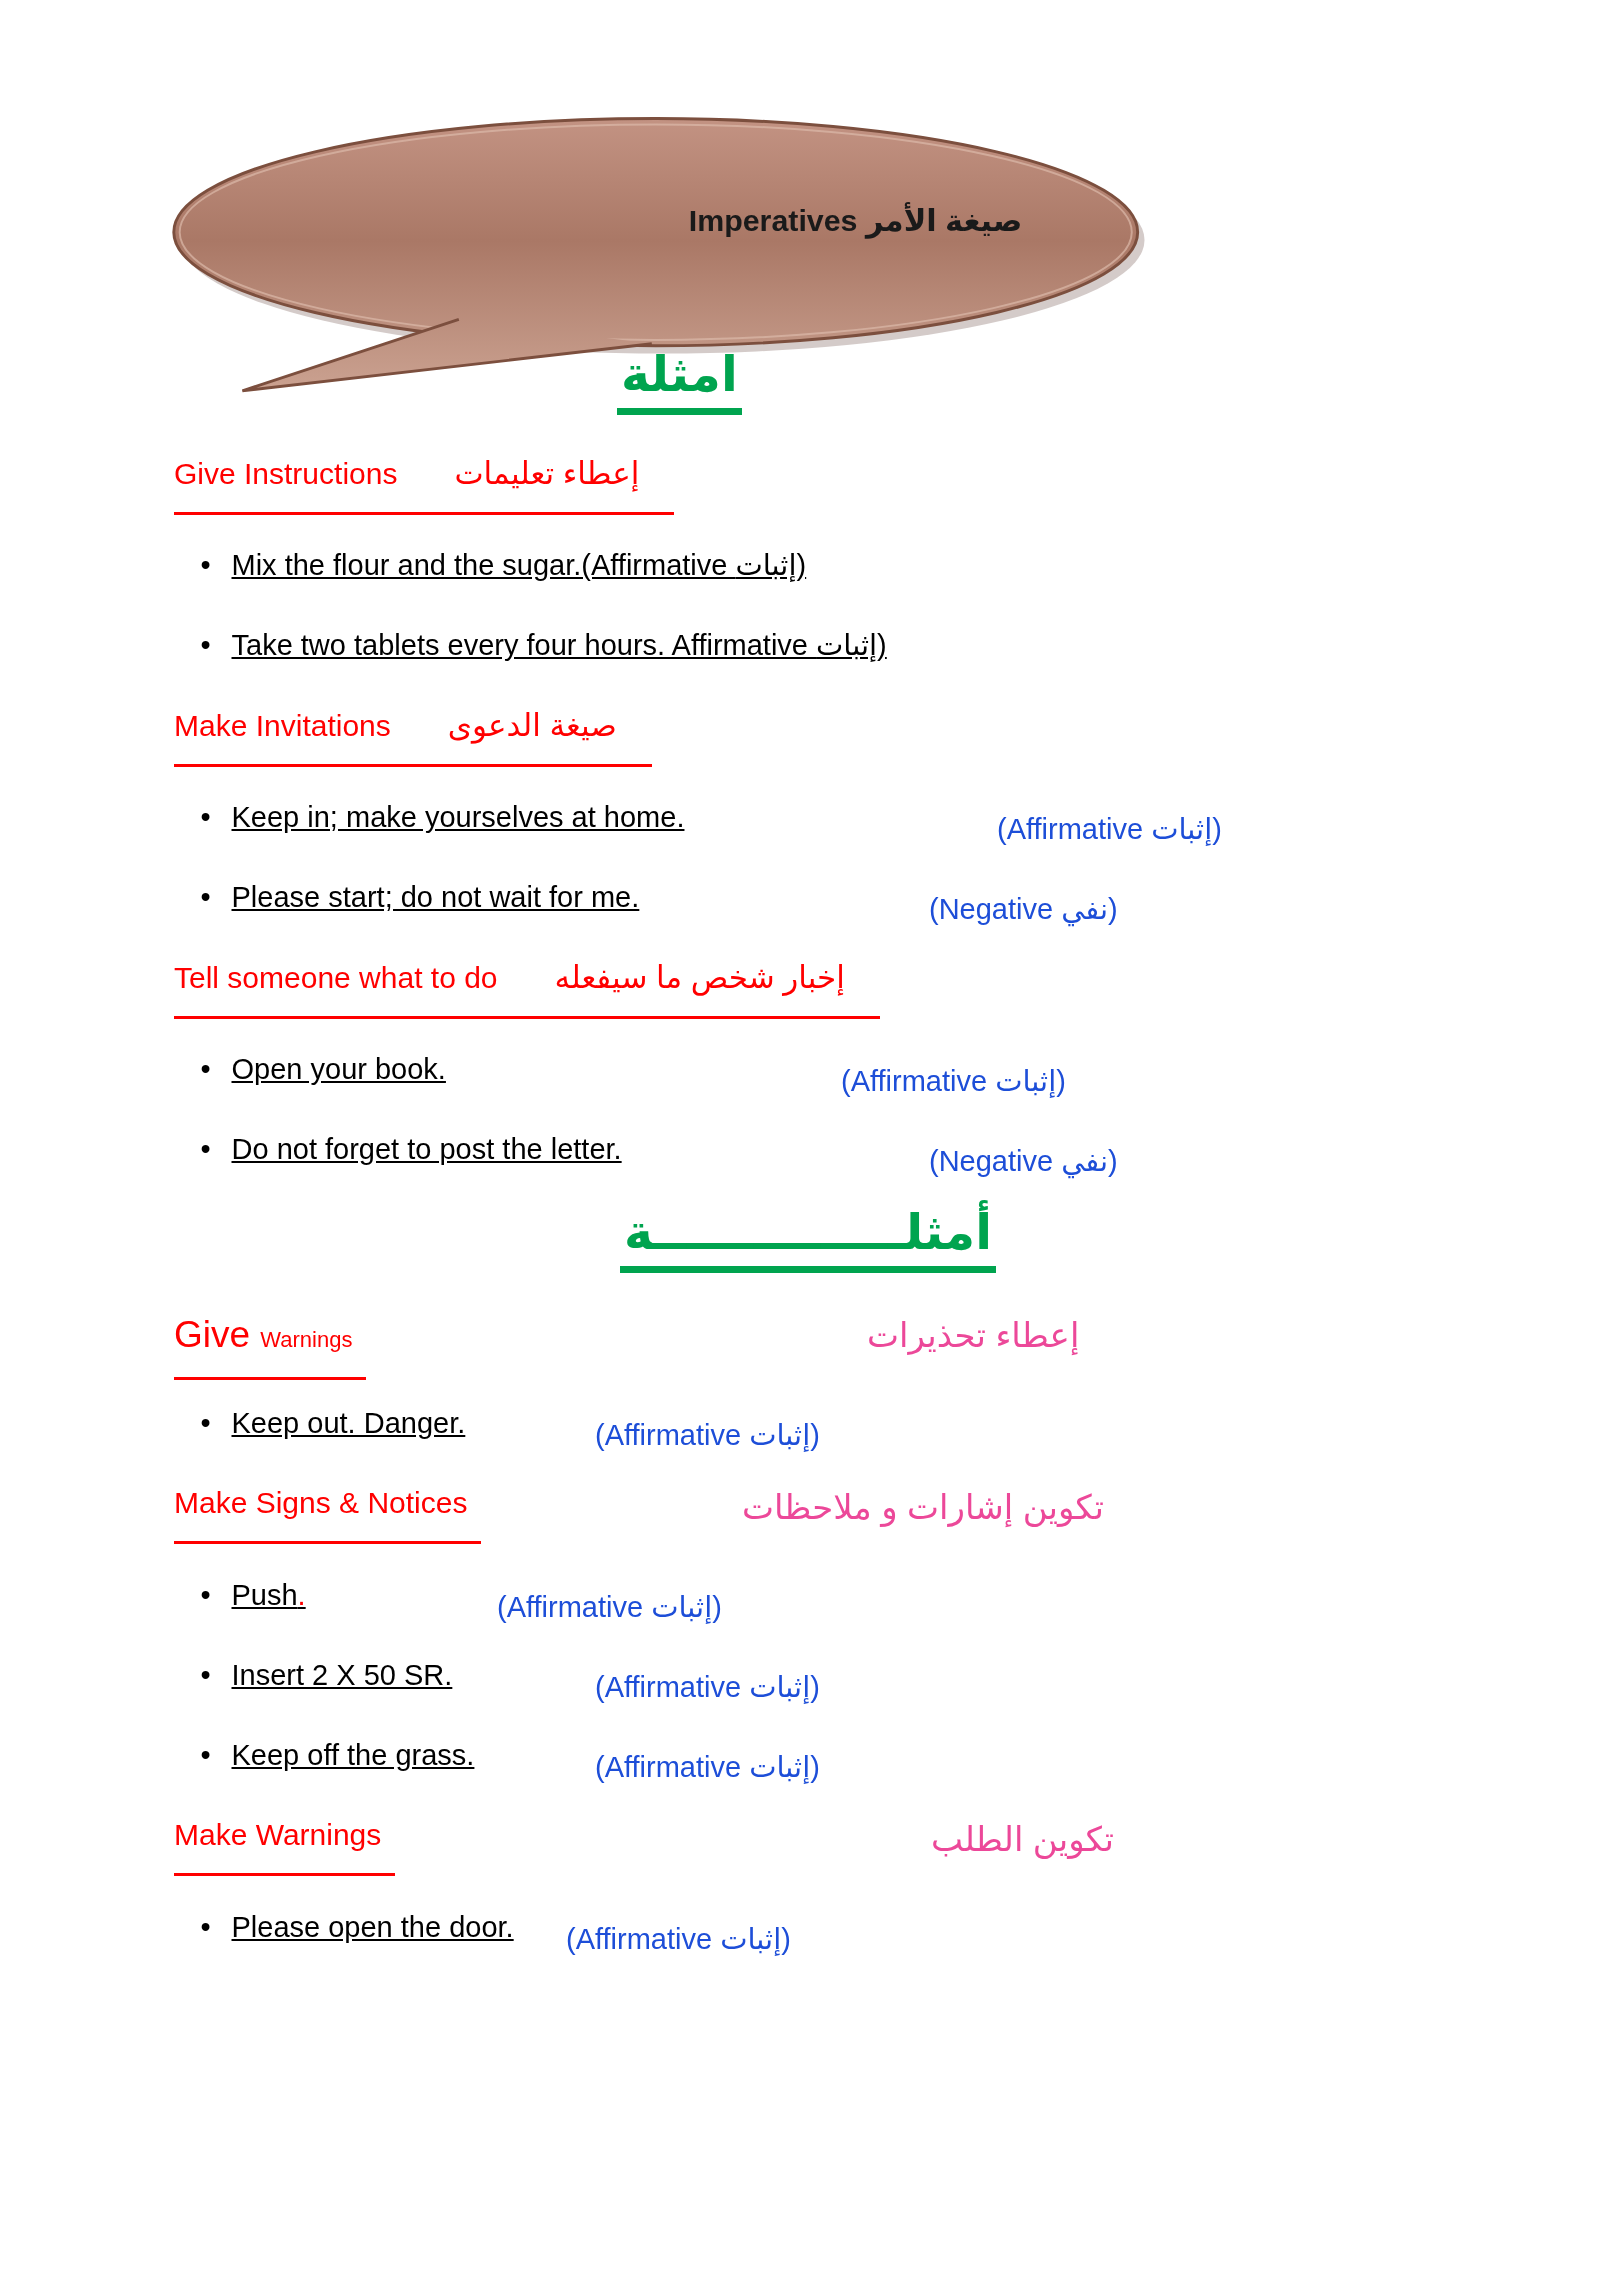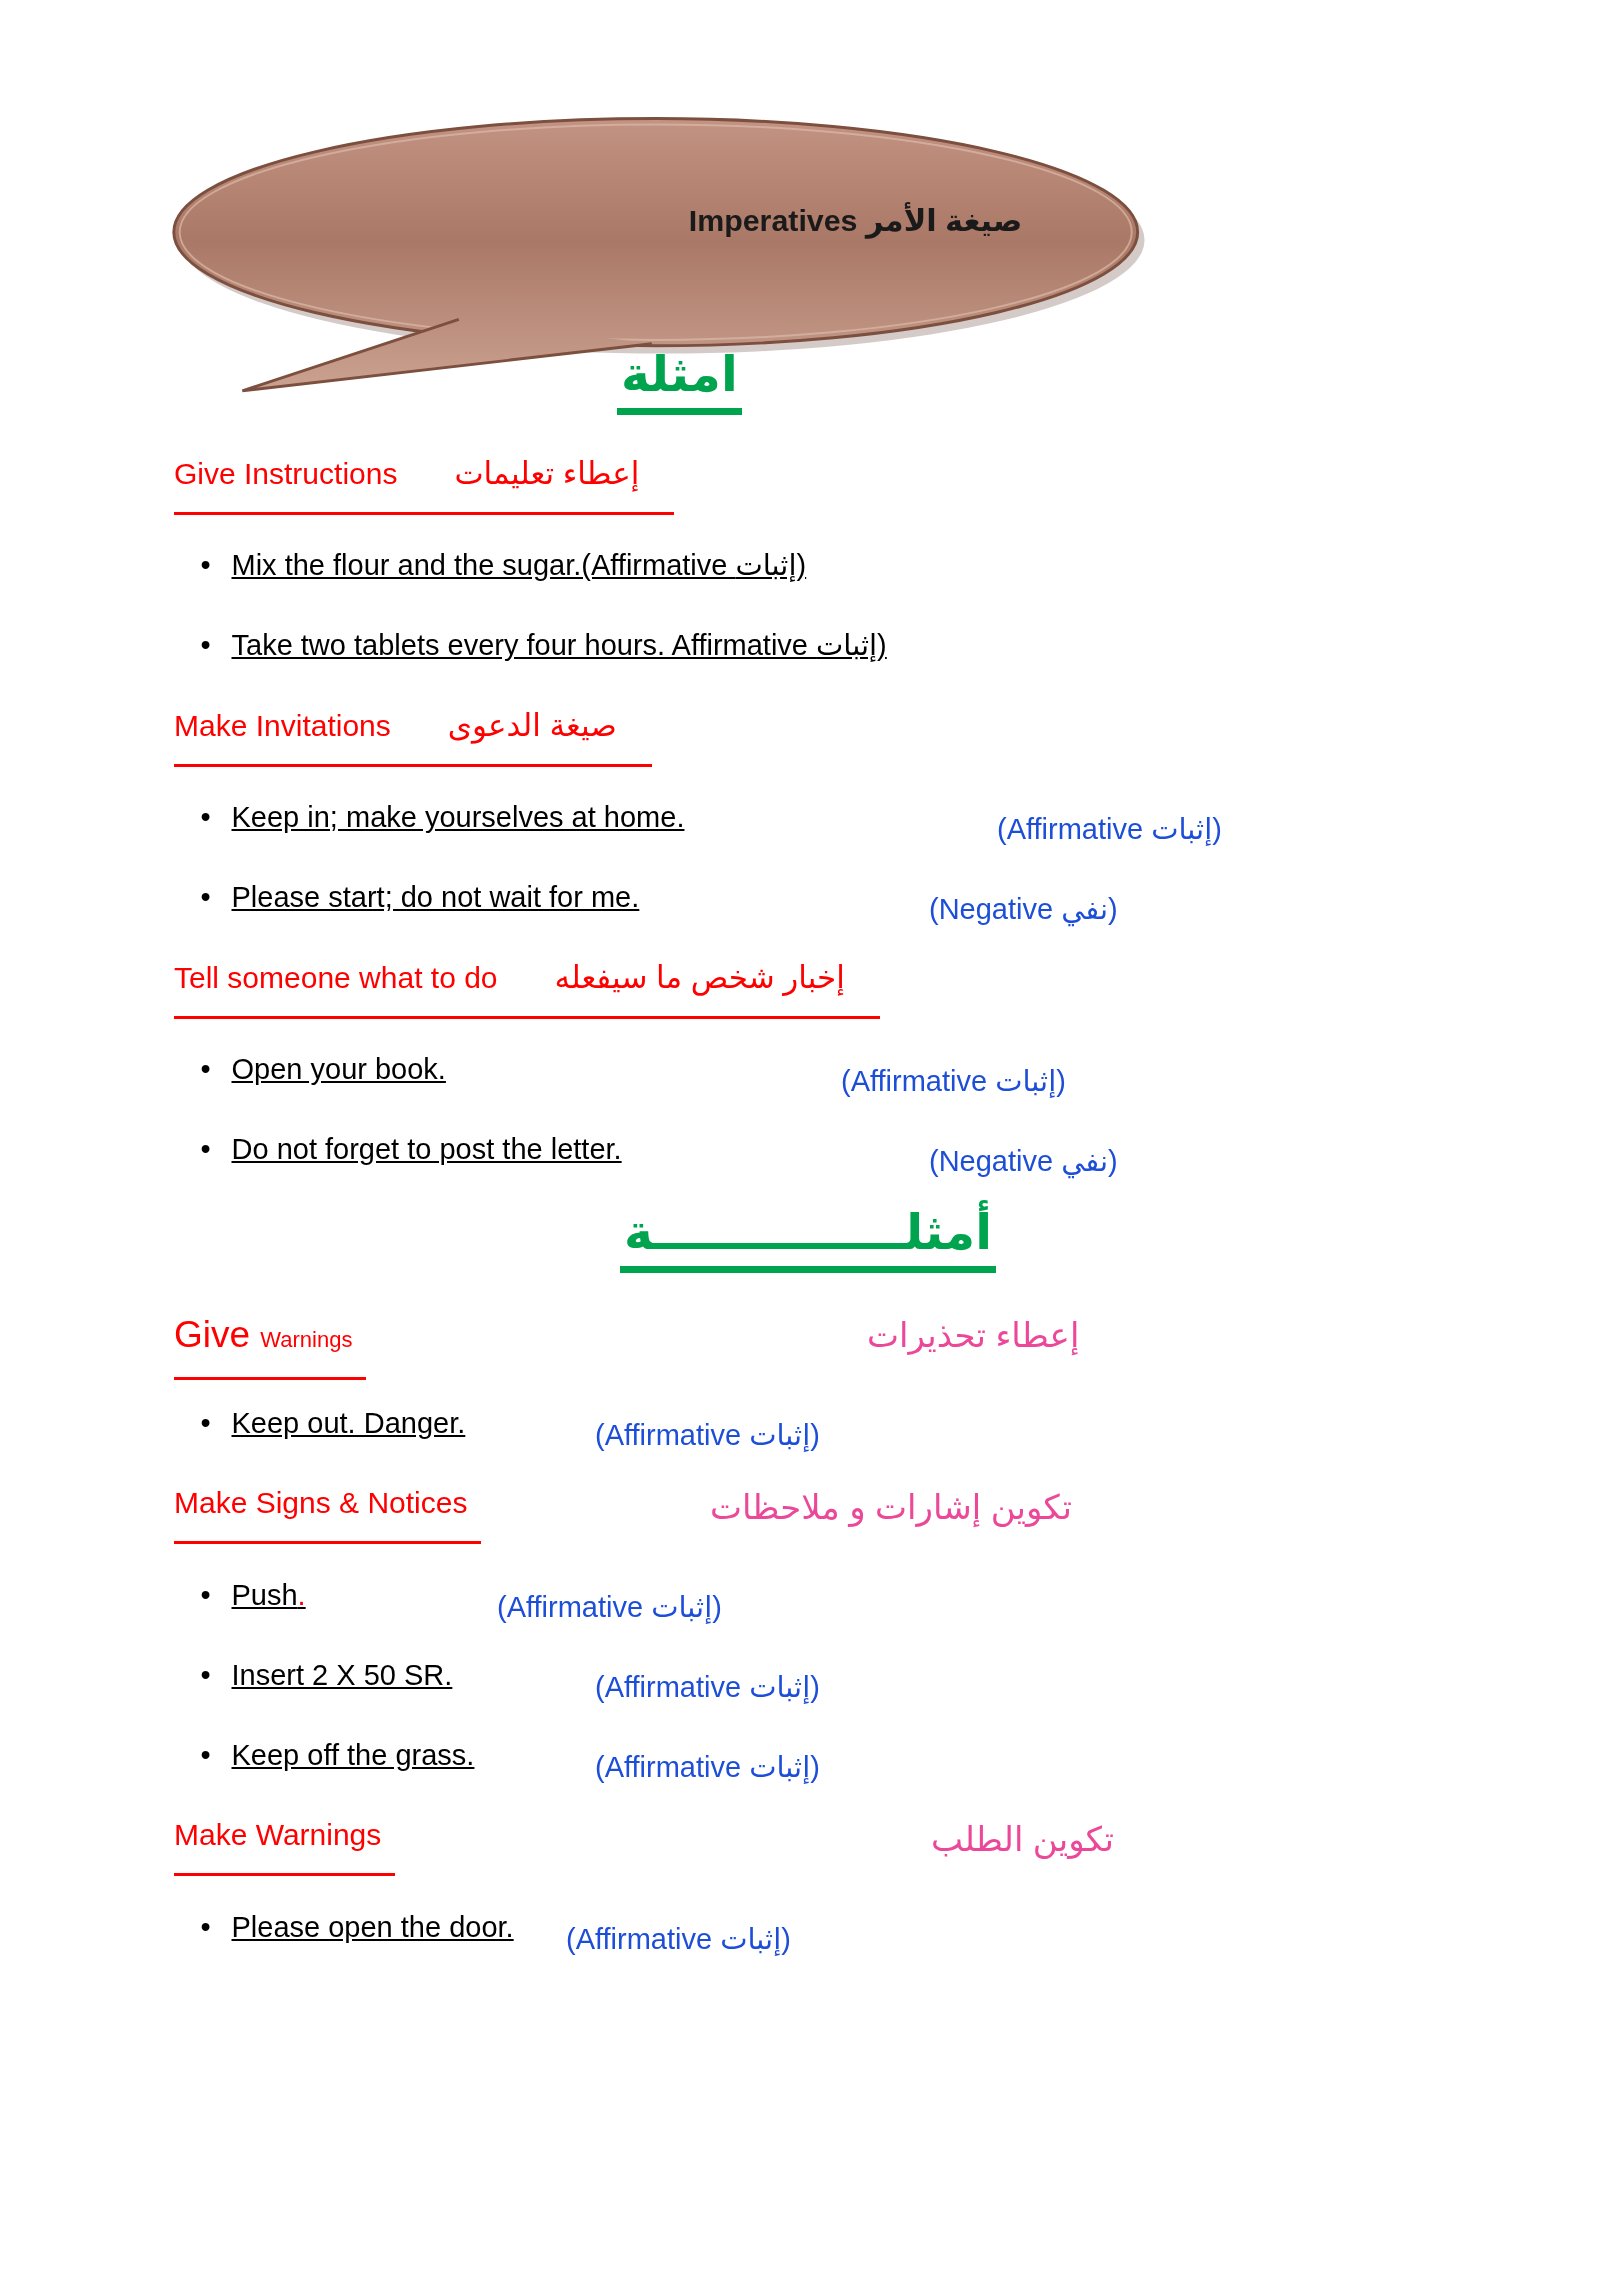--- a/index.html
+++ b/index.html
@@ -43,21 +43,21 @@
   }
   .underlined .ar{margin-left:57px;font-size:31px;}
   .sec-head.b .underlined{padding-right:13.7px;}
   .sec-head .en-lead{color:var(--red);}
   .sec-b-warnings .en-lead{font-size:37px;}
   .sec-b-warnings .en-rest{font-size:22px;}
   .ar-out{
     position:absolute;top:2px;color:#ec4899;font-size:34px;white-space:nowrap;
   }
   .sec-b-warnings .ar-out{left:693px;}
-  .sec-b-signs    .ar-out{left:536px;}
+  .sec-b-signs    .ar-out{left:568px;}
   .sec-b-requests .ar-out{left:757px;}
 
   
   .bullet-row{margin-top:41px;height:39px;font-size:29px;line-height:1.2;white-space:nowrap;text-decoration:underline;}
   .dot{display:inline-block;width:31px;margin-left:26.5px;font-size:29px;}
   .b-text{color:#000;}
   .red-period{color:var(--red);}
   .b-tag{position:absolute;top:12px;white-space:nowrap;color:#1d4ed8;}
   
   .tag-a1-0{left:823px;} .tag-a1-1{left:755px;}

